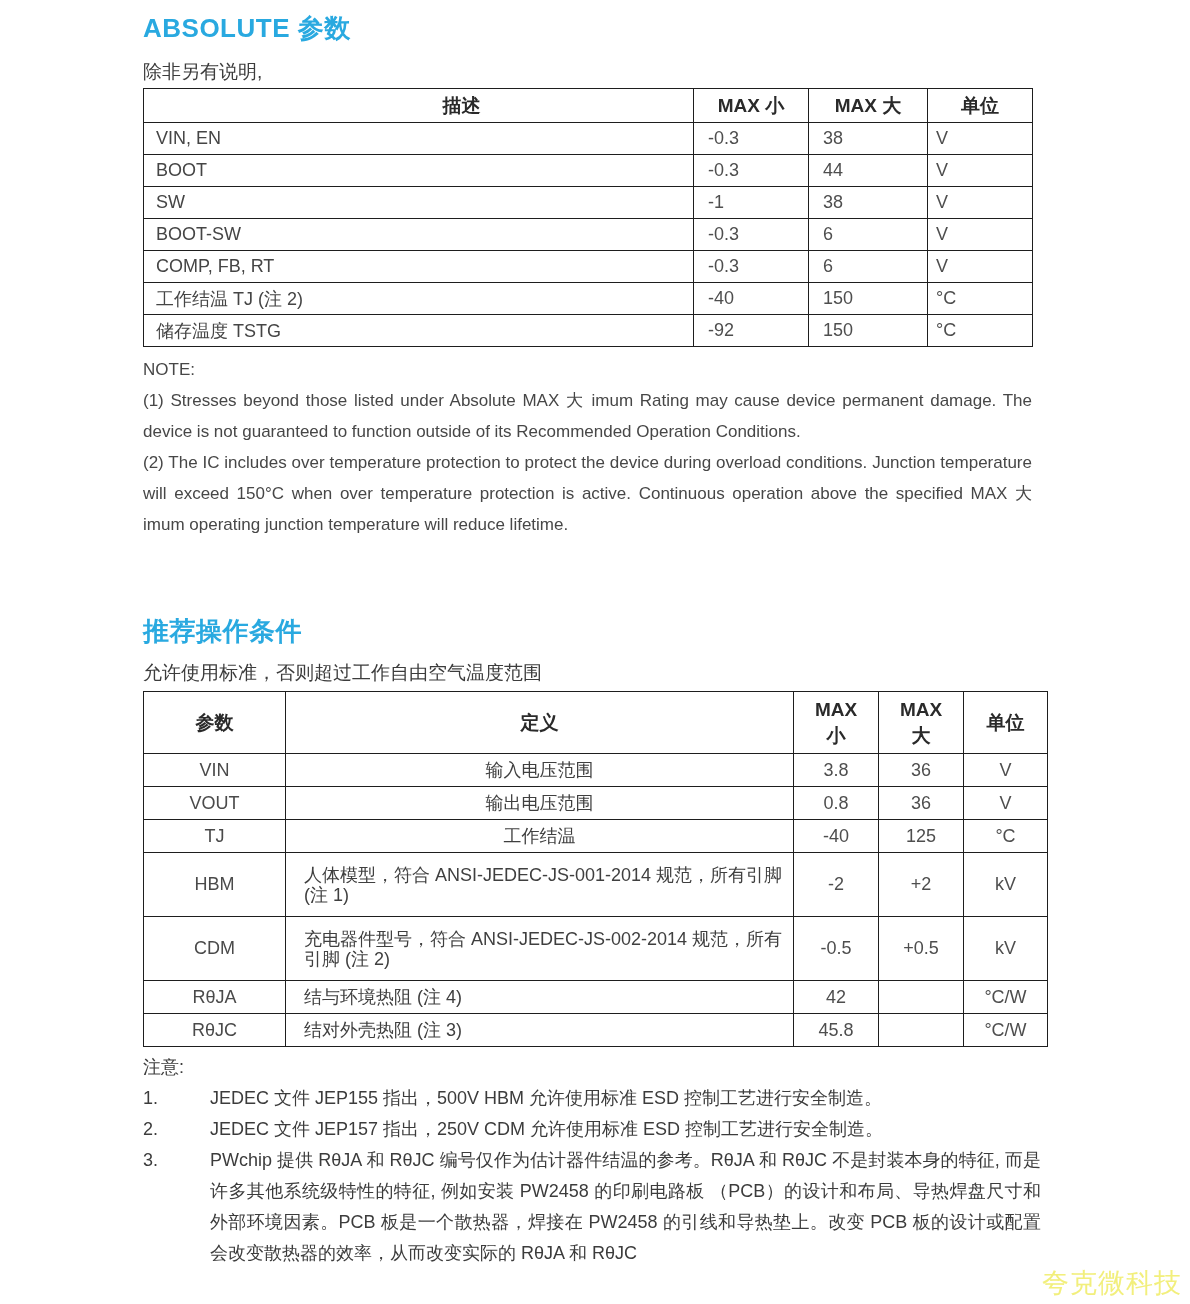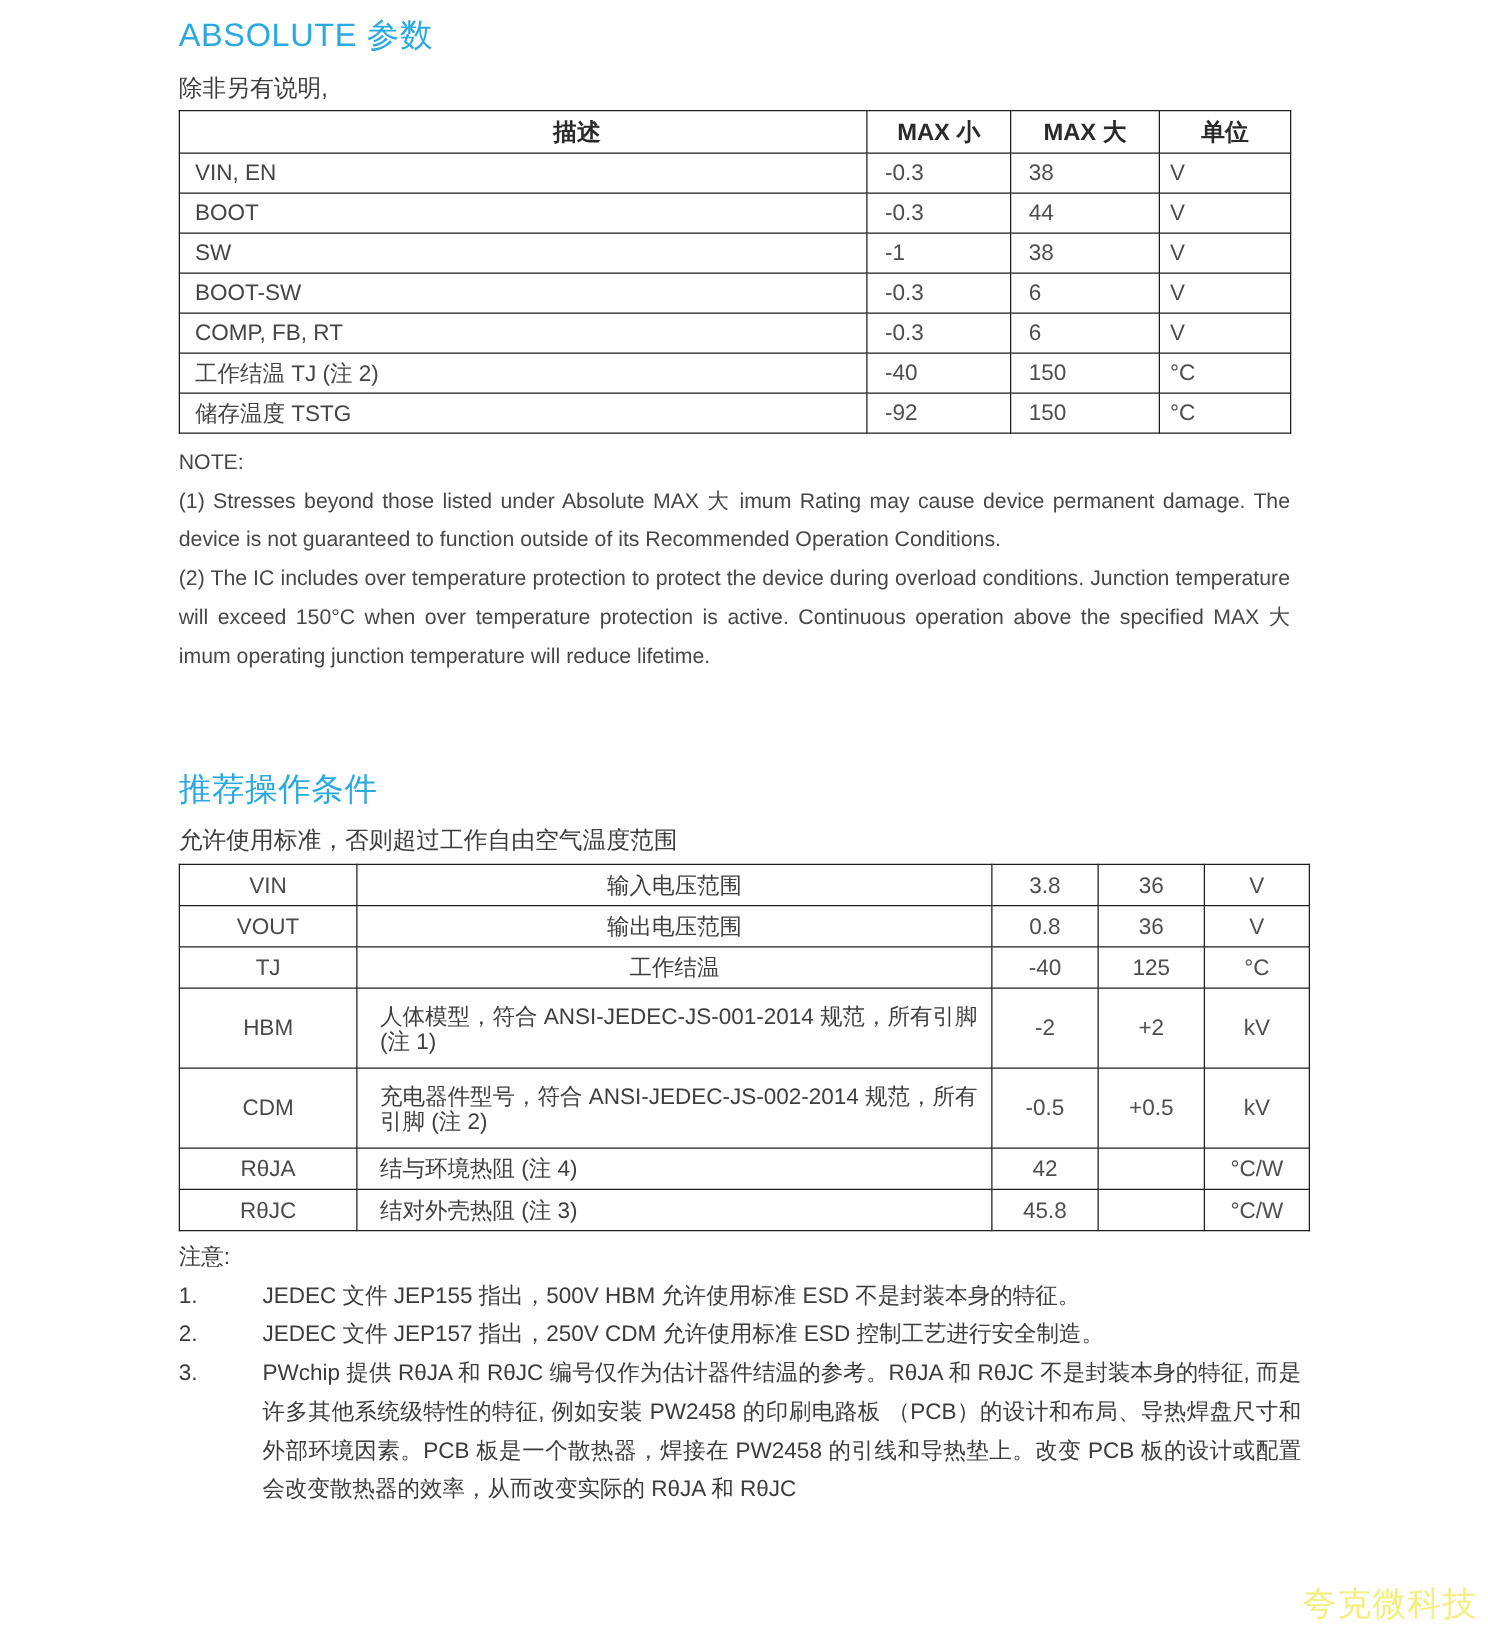--- a/index.html
+++ b/index.html
@@ -17,21 +17,21 @@
     width: 1190px;
     height: 1304px;
     background: #ffffff;
     overflow: hidden;
   }
   .content { margin-left: 143px; width: 904px; }
 
   .sec-title {
     margin-top: 12px;
     font-size: 26px;
-    font-weight: normal;
+    font-weight: bold;
     line-height: 32px;
     color: var(--accent);
     letter-spacing: 0.5px;
   }
   .sec-title.second { margin-top: 76px; line-height: 30px; }
 
   .subtitle {
     margin-top: 17px;
     font-size: 19px;
     line-height: 22px;
@@ -208,20 +208,27 @@
 
     <table class="tbl-rec">
       <colgroup>
           <col style="width:142px">
           <col style="width:508px">
           <col style="width:85px">
           <col style="width:85px">
           <col style="width:84px">
         </colgroup>
       <tbody>
+          <tr>
+        <th>参数</th>
+        <th>定义</th>
+        <th class="wrap"><span>MAX 小</span></th>
+        <th class="wrap"><span>MAX 大</span></th>
+        <th>单位</th>
+      </tr>
       <tr>
         <td class="c-param">VIN</td>
         <td class="c-def">输入电压范围</td>
         <td>3.8</td>
         <td>36</td>
         <td>V</td>
       </tr>
       <tr>
         <td class="c-param">VOUT</td>
         <td class="c-def">输出电压范围</td>
@@ -264,21 +271,21 @@
         <td></td>
         <td>°C/W</td>
       </tr>
     </tbody>
       </table>
 
     <div class="notes-cn">
       <div>注意:</div>
       <div class="note-item">
         <div class="note-num">1.</div>
-        <div class="note-text">JEDEC 文件 JEP155 指出，500V HBM 允许使用标准 ESD 不是封装本身的特征。</div>
+        <div class="note-text">JEDEC 文件 JEP155 指出，500V HBM 允许使用标准 ESD 控制工艺进行安全制造。</div>
       </div>
       <div class="note-item">
         <div class="note-num">2.</div>
         <div class="note-text">JEDEC 文件 JEP157 指出，250V CDM 允许使用标准 ESD 控制工艺进行安全制造。</div>
       </div>
       <div class="note-item">
         <div class="note-num">3.</div>
         <div class="note-text justify">PWchip 提供 RθJA 和 RθJC 编号仅作为估计器件结温的参考。RθJA 和 RθJC 不是封装本身的特征, 而是许多其他系统级特性的特征, 例如安装 PW2458 的印刷电路板 （PCB）的设计和布局、导热焊盘尺寸和外部环境因素。PCB 板是一个散热器，焊接在 PW2458 的引线和导热垫上。改变 PCB 板的设计或配置会改变散热器的效率，从而改变实际的 RθJA 和 RθJC</div>
       </div>
     </div>

